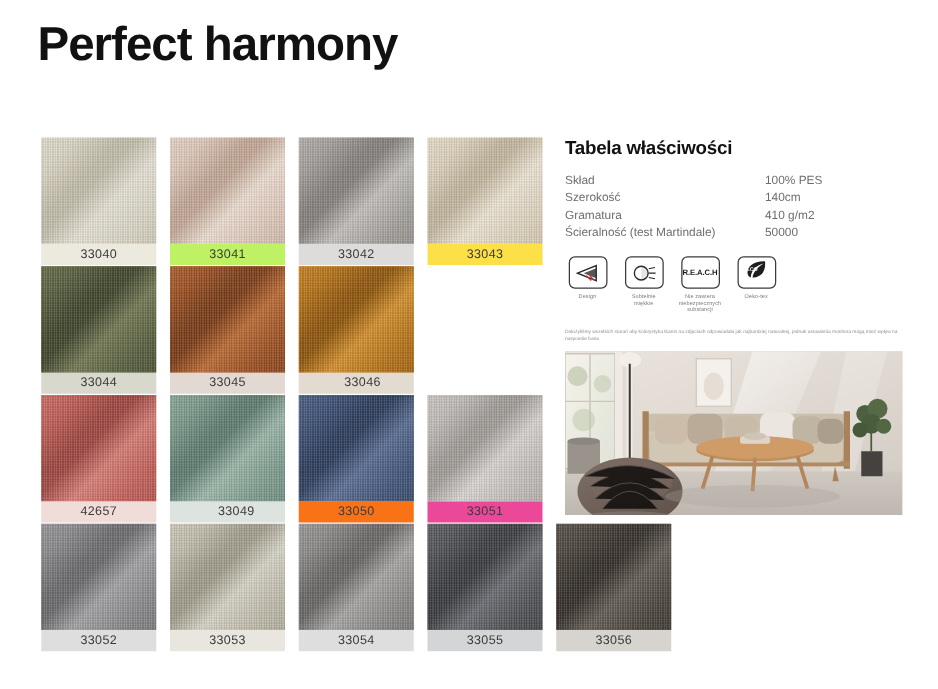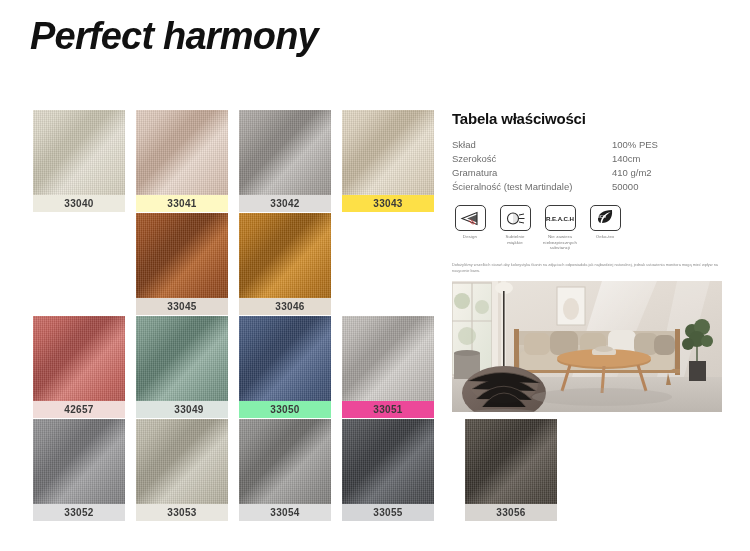--- a/index.html
+++ b/index.html
@@ -19,34 +19,32 @@
   
   #page-title {
     position: absolute;
     left: 30px;
     top: 16px;
     font-size: 38px;
     font-weight: 700;
     letter-spacing: -0.8px;
     color: #111111;
     line-height: 1.1;
-    font-style: italic;
   }
 
   
   #swatch-grid {
     position: absolute;
     left: 33px;
     top: 110px;
     width: 520px;
   }
   .swatch-row {
     position: relative;
     height: 103px;
-    font-weight: bold;
   }
   .swatch {
     position: absolute;
     top: 0;
     width: 92px;
     height: 102px;
   }
   .swatch-img {
     position: relative;
     width: 92px;
@@ -188,94 +186,102 @@
           <div class="weave"></div>
         </div>
         <div class="swatch-label" style="background: rgb(236, 234, 223);">33040</div>
       </div>
       <div class="swatch" style="left: 103px;">
         <div class="swatch-img">
           <div class="base" style="background: rgb(221, 200, 186);"></div>
           <div class="fold" style="background: linear-gradient(135deg, rgb(236, 220, 209) 0%, rgb(221, 200, 186) 26%, rgb(195, 168, 151) 40%, rgb(195, 168, 151) 46%, rgb(236, 220, 209) 58%, rgb(221, 200, 186) 74%, rgb(195, 168, 151) 100%);"></div>
           <div class="weave"></div>
         </div>
-        <div class="swatch-label" style="background: #fef9c3; text-align: center;">33041</div>
+        <div class="swatch-label" style="background: #bef264; text-align: center;">33041</div>
       </div>
       <div class="swatch" style="left: 206px;">
         <div class="swatch-img">
           <div class="base" style="background: rgb(168, 164, 160);"></div>
           <div class="fold" style="background: linear-gradient(135deg, rgb(198, 195, 192) 0%, rgb(168, 164, 160) 26%, rgb(138, 134, 130) 40%, rgb(138, 134, 130) 46%, rgb(198, 195, 192) 58%, rgb(168, 164, 160) 74%, rgb(138, 134, 130) 100%);"></div>
           <div class="weave"></div>
         </div>
         <div class="swatch-label" style="background: rgb(222, 220, 218);">33042</div>
       </div>
       <div class="swatch" style="left: 309px;">
         <div class="swatch-img">
           <div class="base" style="background: rgb(222, 211, 191);"></div>
           <div class="fold" style="background: linear-gradient(135deg, rgb(235, 227, 211) 0%, rgb(222, 211, 191) 26%, rgb(196, 183, 159) 40%, rgb(196, 183, 159) 46%, rgb(235, 227, 211) 58%, rgb(222, 211, 191) 74%, rgb(196, 183, 159) 100%);"></div>
           <div class="weave"></div>
         </div>
         <div class="swatch-label" style="background: #fde047;">33043</div>
-      </div>
-    </div>
-    <div class="swatch-row">
-      <div class="swatch" style="left: 103px;">
-        <div class="swatch-img">
-          <div class="base" style="background: rgb(155, 79, 34);"></div>
-          <div class="fold" style="background: linear-gradient(135deg, rgb(187, 107, 52) 0%, rgb(155, 79, 34) 26%, rgb(122, 60, 24) 40%, rgb(122, 60, 24) 46%, rgb(187, 107, 52) 58%, rgb(155, 79, 34) 74%, rgb(122, 60, 24) 100%);"></div>
-          <div class="weave"></div>
-        </div>
-        <div class="swatch-label" style="background: rgb(226, 218, 210);">33045</div>
-      </div>
-      <div class="swatch" style="left: 206px;">
-        <div class="swatch-img">
-          <div class="base" style="background: rgb(184, 118, 29);"></div>
-          <div class="fold" style="background: linear-gradient(135deg, rgb(214, 148, 51) 0%, rgb(184, 118, 29) 26%, rgb(147, 90, 17) 40%, rgb(147, 90, 17) 46%, rgb(214, 148, 51) 58%, rgb(184, 118, 29) 74%, rgb(147, 90, 17) 100%);"></div>
-          <div class="weave"></div>
-        </div>
-        <div class="swatch-label" style="background: rgb(227, 219, 208); padding-left: 10px;">33046</div>
       </div>
     </div>
     <div class="swatch-row">
       <div class="swatch" style="left: 0px;">
         <div class="swatch-img">
-          <div class="base" style="background: rgb(196, 99, 92);"></div>
-          <div class="fold" style="background: linear-gradient(135deg, rgb(217, 129, 122) 0%, rgb(196, 99, 92) 26%, rgb(163, 75, 70) 40%, rgb(163, 75, 70) 46%, rgb(217, 129, 122) 58%, rgb(196, 99, 92) 74%, rgb(163, 75, 70) 100%);"></div>
-          <div class="weave"></div>
-        </div>
-        <div class="swatch-label" style="background: rgb(240, 220, 217);">42657</div>
+          <div class="base" style="background: rgb(92, 99, 67);"></div>
+          <div class="fold" style="background: linear-gradient(135deg, rgb(119, 125, 89) 0%, rgb(92, 99, 67) 26%, rgb(69, 75, 49) 40%, rgb(69, 75, 49) 46%, rgb(119, 125, 89) 58%, rgb(92, 99, 67) 74%, rgb(69, 75, 49) 100%);"></div>
+          <div class="weave"></div>
+        </div>
+        <div class="swatch-label" style="background: rgb(216, 216, 205);">33044</div>
       </div>
       <div class="swatch" style="left: 103px;">
         <div class="swatch-img">
-          <div class="base" style="background: rgb(124, 154, 140);"></div>
-          <div class="fold" style="background: linear-gradient(135deg, rgb(154, 181, 168) 0%, rgb(124, 154, 140) 26%, rgb(95, 125, 112) 40%, rgb(95, 125, 112) 46%, rgb(154, 181, 168) 58%, rgb(124, 154, 140) 74%, rgb(95, 125, 112) 100%);"></div>
-          <div class="weave"></div>
-        </div>
-        <div class="swatch-label" style="background: rgb(221, 228, 224); padding-left: 14px;">33049</div>
+          <div class="base" style="background: rgb(155, 79, 34);"></div>
+          <div class="fold" style="background: linear-gradient(135deg, rgb(187, 107, 52) 0%, rgb(155, 79, 34) 26%, rgb(122, 60, 24) 40%, rgb(122, 60, 24) 46%, rgb(187, 107, 52) 58%, rgb(155, 79, 34) 74%, rgb(122, 60, 24) 100%);"></div>
+          <div class="weave"></div>
+        </div>
+        <div class="swatch-label" style="background: rgb(226, 218, 210);">33045</div>
       </div>
       <div class="swatch" style="left: 206px;">
         <div class="swatch-img">
-          <div class="base" style="background: rgb(68, 87, 123);"></div>
-          <div class="fold" style="background: linear-gradient(135deg, rgb(94, 113, 150) 0%, rgb(68, 87, 123) 26%, rgb(50, 66, 97) 40%, rgb(50, 66, 97) 46%, rgb(94, 113, 150) 58%, rgb(68, 87, 123) 74%, rgb(50, 66, 97) 100%);"></div>
-          <div class="weave"></div>
-        </div>
-        <div class="swatch-label" style="background: #86efac; text-align: center;">33050</div>
-      </div>
-      <div class="swatch" style="left: 309px;">
-        <div class="swatch-img">
-          <div class="base" style="background: rgb(192, 188, 184);"></div>
-          <div class="fold" style="background: linear-gradient(135deg, rgb(214, 211, 207) 0%, rgb(192, 188, 184) 26%, rgb(161, 157, 153) 40%, rgb(161, 157, 153) 46%, rgb(214, 211, 207) 58%, rgb(192, 188, 184) 74%, rgb(161, 157, 153) 100%);"></div>
-          <div class="weave"></div>
-        </div>
-        <div class="swatch-label" style="background: #ec4899;">33051</div>
+          <div class="base" style="background: rgb(184, 118, 29);"></div>
+          <div class="fold" style="background: linear-gradient(135deg, rgb(214, 148, 51) 0%, rgb(184, 118, 29) 26%, rgb(147, 90, 17) 40%, rgb(147, 90, 17) 46%, rgb(214, 148, 51) 58%, rgb(184, 118, 29) 74%, rgb(147, 90, 17) 100%);"></div>
+          <div class="weave"></div>
+        </div>
+        <div class="swatch-label" style="background: rgb(227, 219, 208); padding-left: 10px;">33046</div>
       </div>
     </div>
     <div class="swatch-row">
       <div class="swatch" style="left: 0px;">
         <div class="swatch-img">
+          <div class="base" style="background: rgb(196, 99, 92);"></div>
+          <div class="fold" style="background: linear-gradient(135deg, rgb(217, 129, 122) 0%, rgb(196, 99, 92) 26%, rgb(163, 75, 70) 40%, rgb(163, 75, 70) 46%, rgb(217, 129, 122) 58%, rgb(196, 99, 92) 74%, rgb(163, 75, 70) 100%);"></div>
+          <div class="weave"></div>
+        </div>
+        <div class="swatch-label" style="background: rgb(240, 220, 217);">42657</div>
+      </div>
+      <div class="swatch" style="left: 103px;">
+        <div class="swatch-img">
+          <div class="base" style="background: rgb(124, 154, 140);"></div>
+          <div class="fold" style="background: linear-gradient(135deg, rgb(154, 181, 168) 0%, rgb(124, 154, 140) 26%, rgb(95, 125, 112) 40%, rgb(95, 125, 112) 46%, rgb(154, 181, 168) 58%, rgb(124, 154, 140) 74%, rgb(95, 125, 112) 100%);"></div>
+          <div class="weave"></div>
+        </div>
+        <div class="swatch-label" style="background: rgb(221, 228, 224); padding-left: 14px;">33049</div>
+      </div>
+      <div class="swatch" style="left: 206px;">
+        <div class="swatch-img">
+          <div class="base" style="background: rgb(68, 87, 123);"></div>
+          <div class="fold" style="background: linear-gradient(135deg, rgb(94, 113, 150) 0%, rgb(68, 87, 123) 26%, rgb(50, 66, 97) 40%, rgb(50, 66, 97) 46%, rgb(94, 113, 150) 58%, rgb(68, 87, 123) 74%, rgb(50, 66, 97) 100%);"></div>
+          <div class="weave"></div>
+        </div>
+        <div class="swatch-label" style="background: #f97316; text-align: center;">33050</div>
+      </div>
+      <div class="swatch" style="left: 309px;">
+        <div class="swatch-img">
+          <div class="base" style="background: rgb(192, 188, 184);"></div>
+          <div class="fold" style="background: linear-gradient(135deg, rgb(214, 211, 207) 0%, rgb(192, 188, 184) 26%, rgb(161, 157, 153) 40%, rgb(161, 157, 153) 46%, rgb(214, 211, 207) 58%, rgb(192, 188, 184) 74%, rgb(161, 157, 153) 100%);"></div>
+          <div class="weave"></div>
+        </div>
+        <div class="swatch-label" style="background: #ec4899;">33051</div>
+      </div>
+    </div>
+    <div class="swatch-row">
+      <div class="swatch" style="left: 0px;">
+        <div class="swatch-img">
           <div class="base" style="background: rgb(140, 140, 142);"></div>
           <div class="fold" style="background: linear-gradient(135deg, rgb(166, 166, 168) 0%, rgb(140, 140, 142) 26%, rgb(111, 111, 114) 40%, rgb(111, 111, 114) 46%, rgb(166, 166, 168) 58%, rgb(140, 140, 142) 74%, rgb(111, 111, 114) 100%);"></div>
           <div class="weave"></div>
         </div>
         <div class="swatch-label" style="background: rgb(222, 222, 223);">33052</div>
       </div>
       <div class="swatch" style="left: 103px;">
         <div class="swatch-img">
           <div class="base" style="background: rgb(191, 187, 171);"></div>
           <div class="fold" style="background: linear-gradient(135deg, rgb(213, 210, 197) 0%, rgb(191, 187, 171) 26%, rgb(160, 156, 140) 40%, rgb(160, 156, 140) 46%, rgb(213, 210, 197) 58%, rgb(191, 187, 171) 74%, rgb(160, 156, 140) 100%);"></div>
@@ -292,21 +298,21 @@
         <div class="swatch-label" style="background: rgb(222, 222, 222);">33054</div>
       </div>
       <div class="swatch" style="left: 309px;">
         <div class="swatch-img">
           <div class="base" style="background: rgb(79, 81, 85);"></div>
           <div class="fold" style="background: linear-gradient(135deg, rgb(106, 109, 114) 0%, rgb(79, 81, 85) 26%, rgb(58, 60, 64) 40%, rgb(58, 60, 64) 46%, rgb(106, 109, 114) 58%, rgb(79, 81, 85) 74%, rgb(58, 60, 64) 100%);"></div>
           <div class="weave"></div>
         </div>
         <div class="swatch-label" style="background: rgb(212, 213, 215);">33055</div>
       </div>
-      <div class="swatch" style="left: 432px; border-radius: 23px;">
+      <div class="swatch" style="left: 412px; border-radius: 23px;">
         <div class="swatch-img">
           <div class="base" style="background: rgb(79, 73, 65);"></div>
           <div class="fold" style="background: linear-gradient(135deg, rgb(105, 98, 90) 0%, rgb(79, 73, 65) 26%, rgb(58, 53, 47) 40%, rgb(58, 53, 47) 46%, rgb(105, 98, 90) 58%, rgb(79, 73, 65) 74%, rgb(58, 53, 47) 100%);"></div>
           <div class="weave"></div>
         </div>
         <div class="swatch-label" style="background: rgb(215, 212, 208);">33056</div>
       </div>
     </div>
   </div>
 

